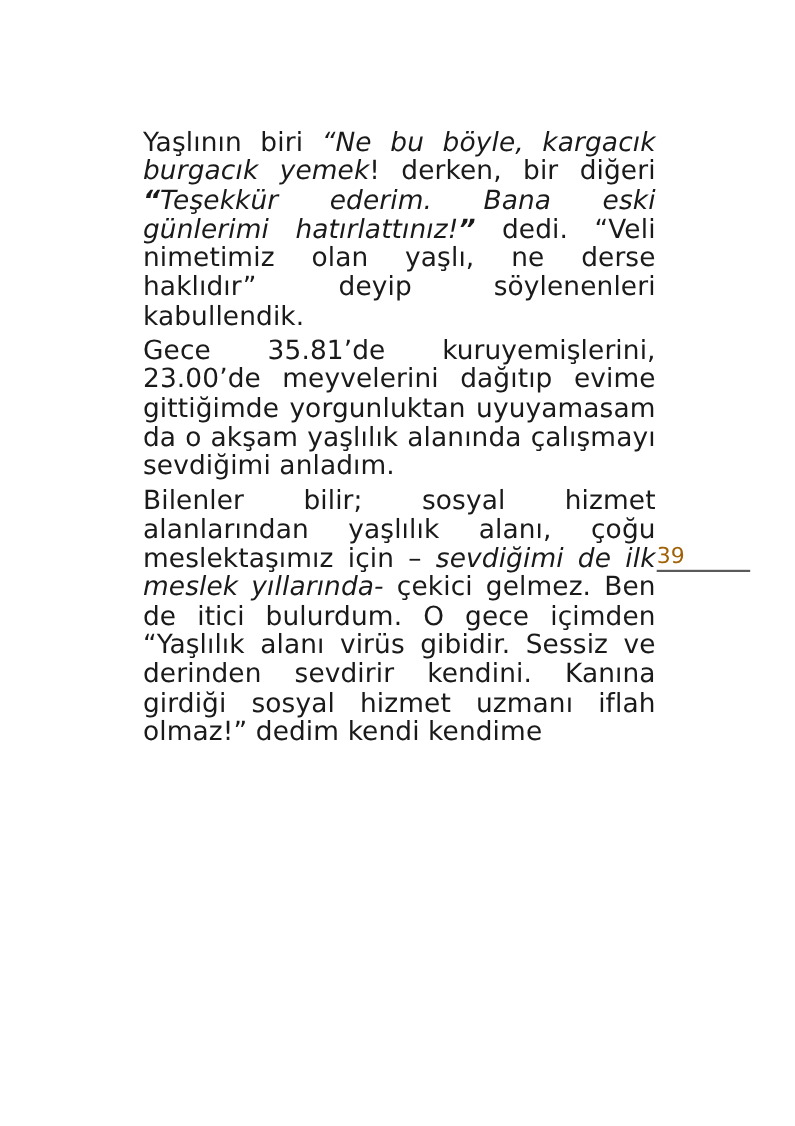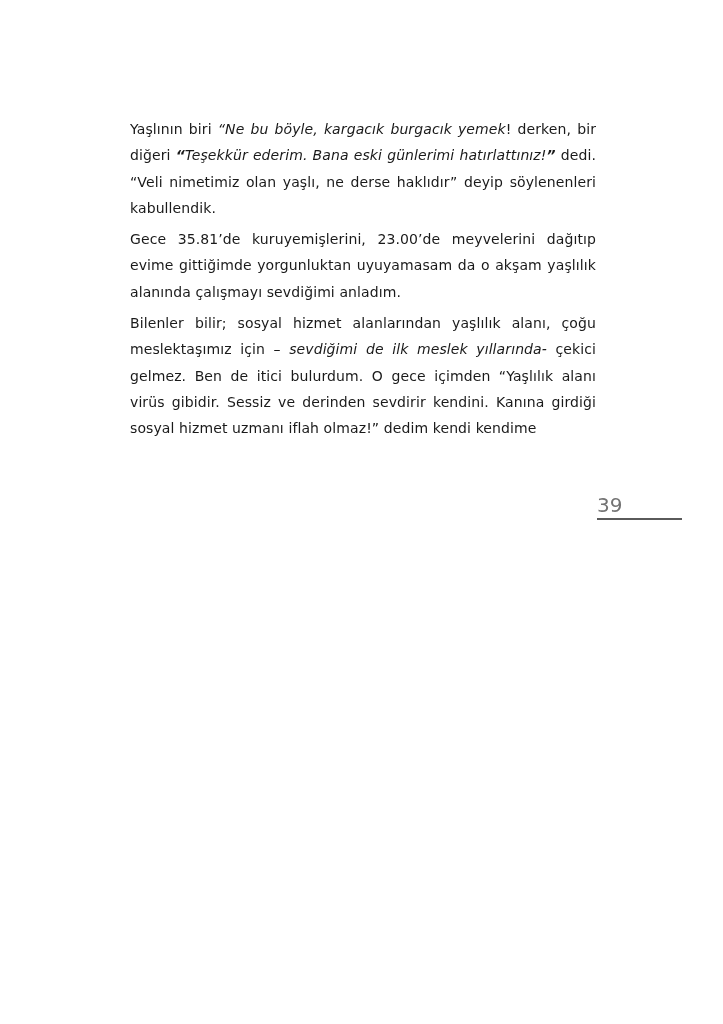--- a/index.html
+++ b/index.html
@@ -12,21 +12,21 @@
     background: #ffffff;
     position: relative;
     font-family: "DejaVu Sans", "Liberation Sans", sans-serif;
     overflow: hidden;
   }
   .text-block {
     position: absolute;
     left: 130px;
     top: 116px;
     width: 466px;
-    font-size: 14px;
+    font-size: 24px;
     line-height: 26.3px;
     color: #1a1a1a;
     text-align: justify;
     letter-spacing: 0.1px;
   }
   .text-block p {
     margin: 0 0 5px 0;
   }
   .text-block p:last-child {
     margin-bottom: 0;
@@ -40,21 +40,21 @@
   }
   .page-number-note {
     position: absolute;
     left: 597px;
     top: 494px;
     width: 85px;
     border-bottom: 2px solid #5a5a5a;
     padding-bottom: 2px;
     font-size: 20px;
     line-height: 22px;
-    color: #737373;
+    color: #a16207;
     text-align: left;
   }
 </style>
 </head>
 <body>
 
 <div class="text-block">
   <p><span>Yaşlının biri </span><span class="it">“Ne bu böyle, kargacık burgacık yemek</span><span>! derken, bir diğeri </span><span class="bi">“</span><span class="it">Teşekkür ederim. Bana eski günlerimi hatırlattınız!</span><span class="bi">”</span><span> dedi. “Veli nimetimiz olan yaşlı, ne derse haklıdır” deyip söylenenleri kabullendik.</span></p>
   <p><span>Gece 35.81’de kuruyemişlerini, 23.00’de meyvelerini dağıtıp evime gittiğimde yorgunluktan uyuyamasam da o akşam yaşlılık alanında çalışmayı sevdiğimi anladım.</span></p>
   <p><span>Bilenler bilir; sosyal hizmet alanlarından yaşlılık alanı, çoğu meslektaşımız için – </span><span class="it">sevdiğimi de ilk meslek yıllarında-</span><span> çekici gelmez. Ben de itici bulurdum. O gece içimden “Yaşlılık alanı virüs gibidir. Sessiz ve derinden sevdirir kendini. Kanına girdiği sosyal hizmet uzmanı iflah olmaz!” dedim kendi kendime</span></p>

